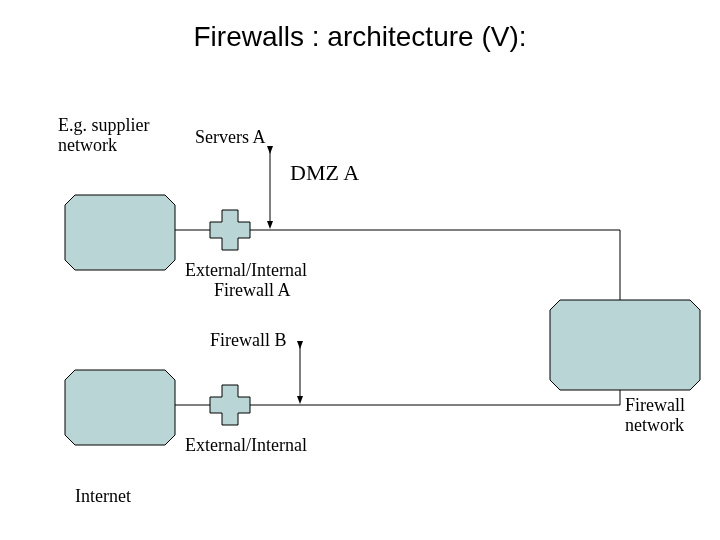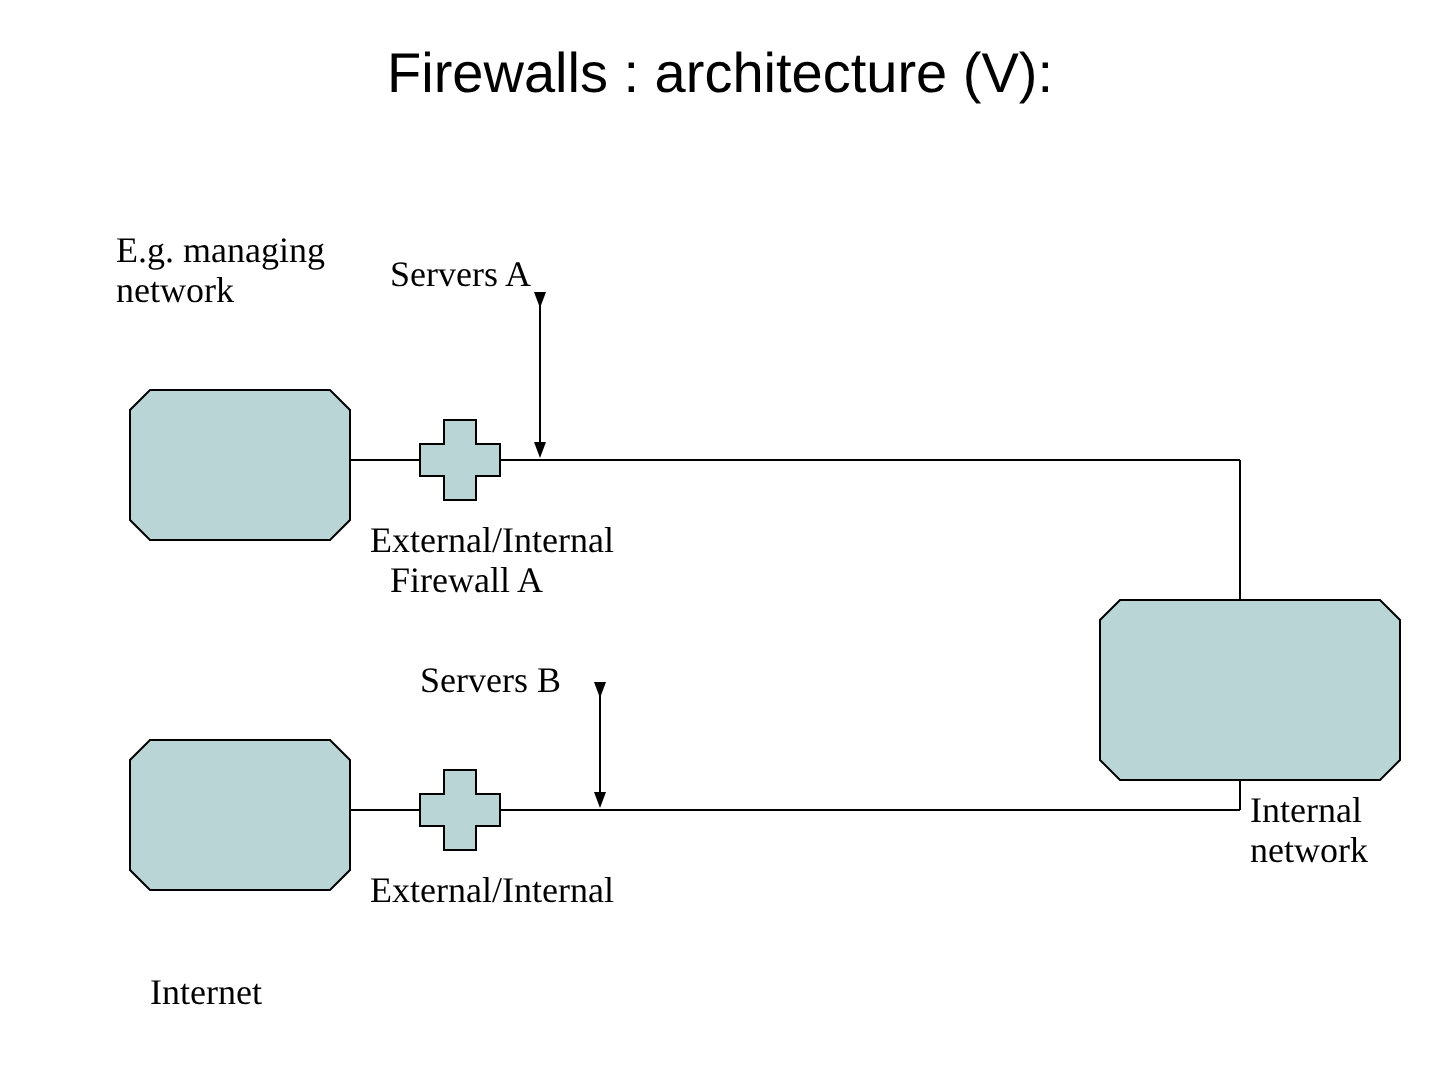--- a/index.html
+++ b/index.html
@@ -45,30 +45,31 @@
 
     <line x1="175" y1="405" x2="210" y2="405" stroke="#000"></line>
 
     <line x1="250" y1="405" x2="620" y2="405" stroke="#000"></line>
 
     <line x1="620" y1="405" x2="620" y2="390" stroke="#000"></line>
 
     <line x1="300" y1="345" x2="300" y2="400" stroke="#000" marker-start="url(#arr)" marker-end="url(#arr)"></line>
   </svg>
 
-  <div class="lbl" style="left:58px;top:115px">E.g. managing</div>
+  <div class="lbl" style="left:58px;top:115px">E.g. supplier</div>
   <div class="lbl" style="left:58px;top:135px">network</div>
 
   <div class="lbl" style="left:195px;top:127px">Servers A</div>
+  <div class="lbl-big" style="left:290px;top:160px">DMZ A</div>
 
   <div class="lbl" style="left:185px;top:260px;text-align:center">External/Internal</div>
-  <div class="lbl" style="left:195px;top:280px;text-align:right">Firewall A</div>
+  <div class="lbl" style="left:214px;top:280px;text-align:right">Firewall A</div>
 
-  <div class="lbl" style="left:210px;top:330px">Servers B</div>
+  <div class="lbl" style="left:210px;top:330px">Firewall B</div>
 
   <div class="lbl" style="left:185px;top:435px">External/Internal</div>
 
   <div class="lbl" style="left:75px;top:486px">Internet</div>
 
-  <div class="lbl" style="left:625px;top:395px">Internal</div>
+  <div class="lbl" style="left:625px;top:395px">Firewall</div>
   <div class="lbl" style="left:625px;top:415px">network</div>
 
 </div>
 
 </body></html>

